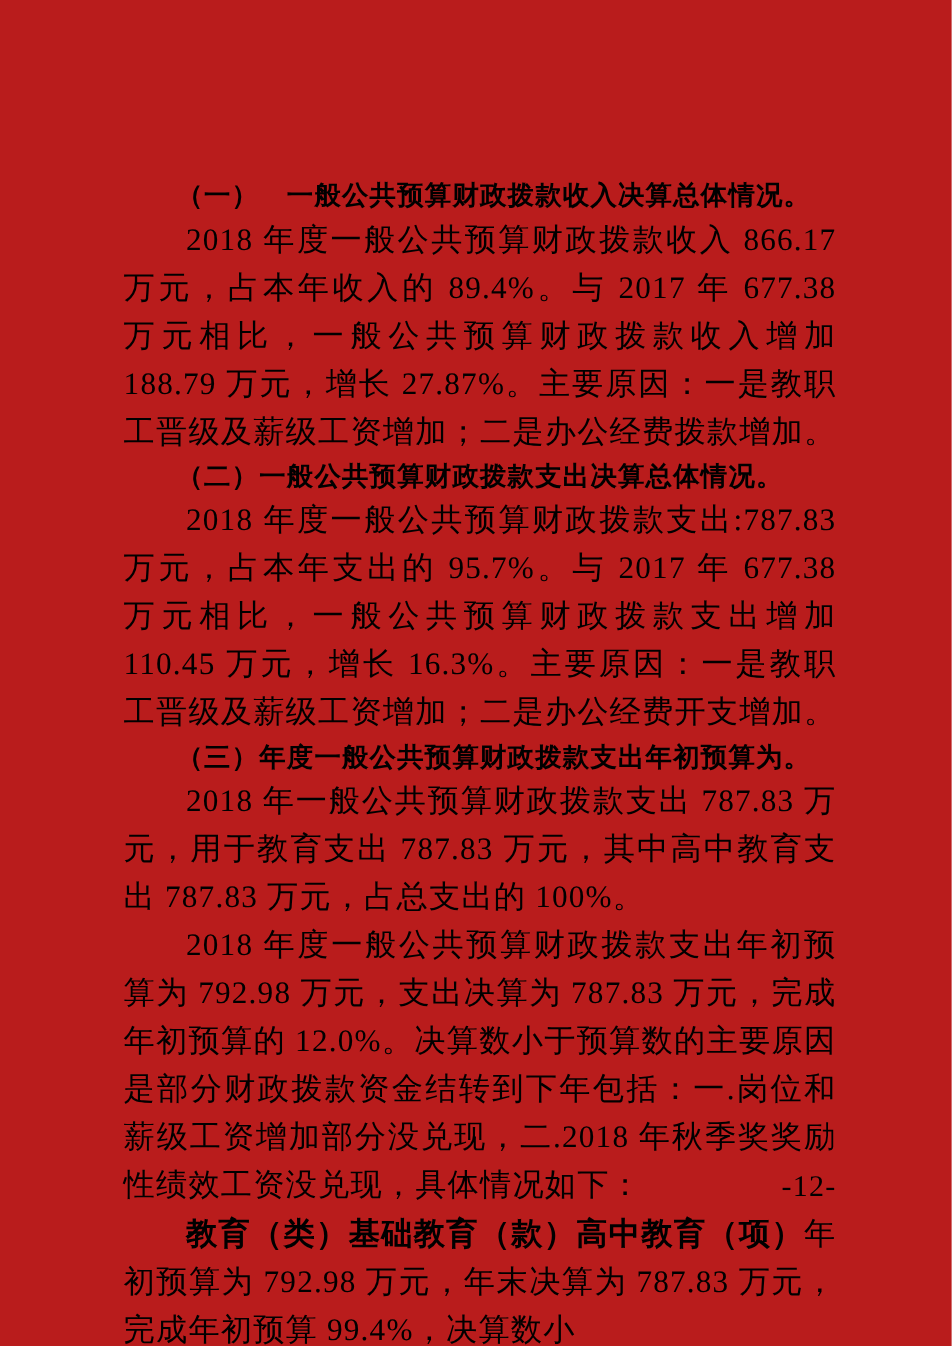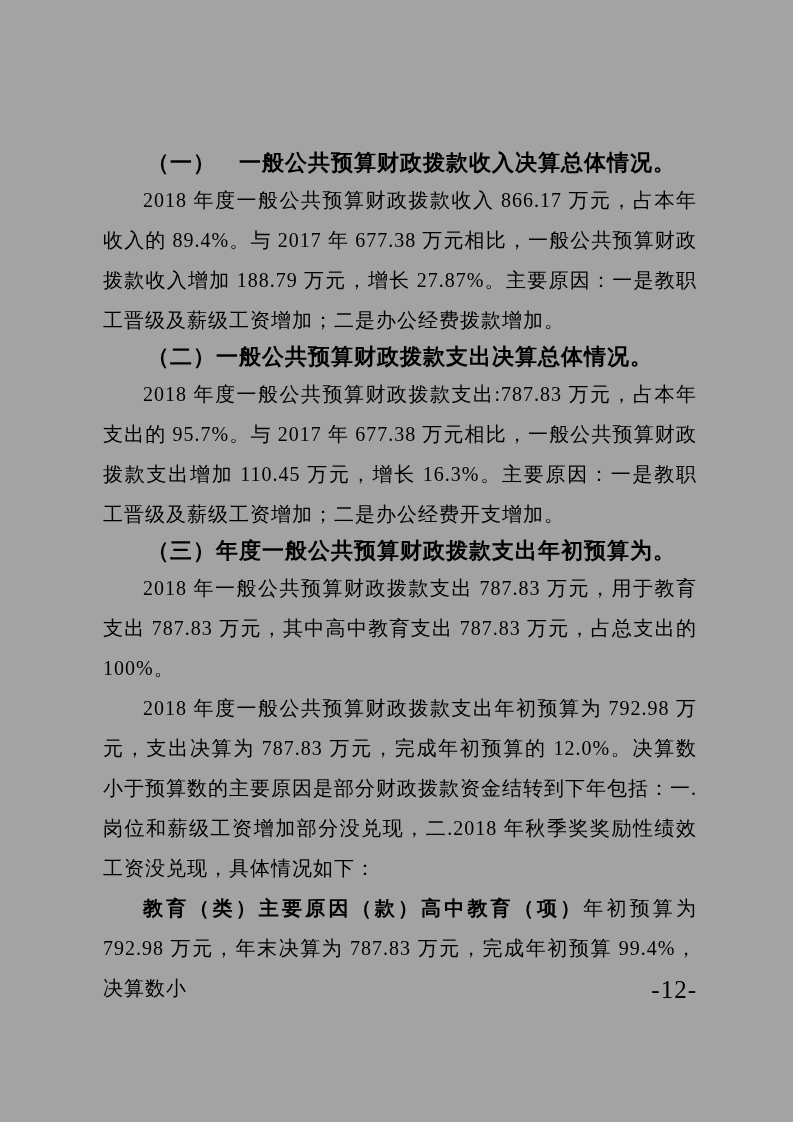--- a/index.html
+++ b/index.html
@@ -10,42 +10,42 @@
     width: 793px;
     height: 1122px;
     background: #ffffff;
     color: #000000;
     position: relative;
     overflow: hidden;
   }
   .page {
     position: absolute;
     inset: 0;
-    background: #a3a3a3;
+    background: #b91c1c;
   }
   .content {
     position: absolute;
     left: 103px;
     top: 146px;
     width: 594px;
   }
   .doc-section { margin: 0; }
   .heading {
     font-family: "Liberation Sans", "DejaVu Sans", sans-serif;
     font-weight: 700;
     font-size: 22px;
     line-height: 34px;
     letter-spacing: 1px;
     margin: 0;
     text-indent: 2em;
     white-space: pre-wrap;
   }
   .para {
     font-family: "Liberation Serif", "DejaVu Serif", serif;
-    font-size: 20px;
+    font-size: 26px;
     line-height: 40px;
     letter-spacing: 1px;
     margin: 0;
     text-indent: 2em;
     text-align: justify;
   }
   .para .lead {
     font-family: "Liberation Sans", "DejaVu Sans", sans-serif;
     font-weight: 700;
   }
@@ -77,18 +77,18 @@
 
     <section class="doc-section">
       <h2 class="heading">（三）年度一般公共预算财政拨款支出年初预算为。</h2>
       <p class="para">2018 年一般公共预算财政拨款支出 787.83 万元，用于教育支出 787.83 万元，其中高中教育支出 787.83 万元，占总支出的 100%。</p>
     </section>
 
     <section class="doc-section">
       <p class="para">2018 年度一般公共预算财政拨款支出年初预算为 792.98 万元，支出决算为 787.83 万元，完成年初预算的 12.0%。决算数小于预算数的主要原因是部分财政拨款资金结转到下年包括：一.岗位和薪级工资增加部分没兑现，二.2018 年秋季奖奖励性绩效工资没兑现，具体情况如下：</p>
     </section>
 
-    <p class="para detail"><strong class="lead">教育（类）主要原因（款）高中教育（项）</strong><span>年初预算为 792.98 万元，年末决算为 787.83 万元，完成年初预算 99.4%，决算数小</span></p>
+    <p class="para detail"><strong class="lead">教育（类）基础教育（款）高中教育（项）</strong><span>年初预算为 792.98 万元，年末决算为 787.83 万元，完成年初预算 99.4%，决算数小</span></p>
 
   </main>
 
   <div class="page-number">-12-</div>
 </div>
 
 </body></html>

